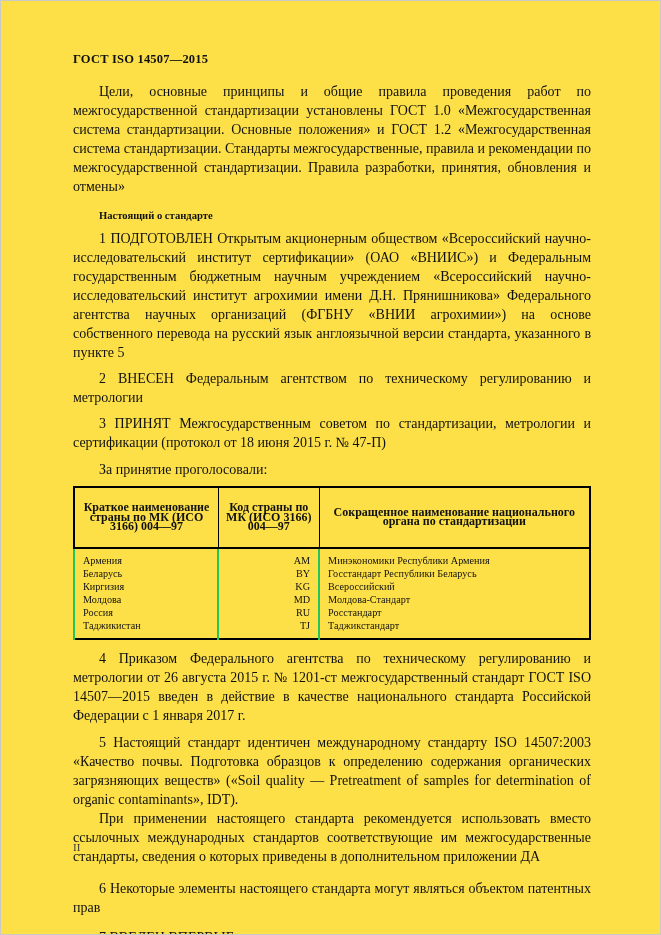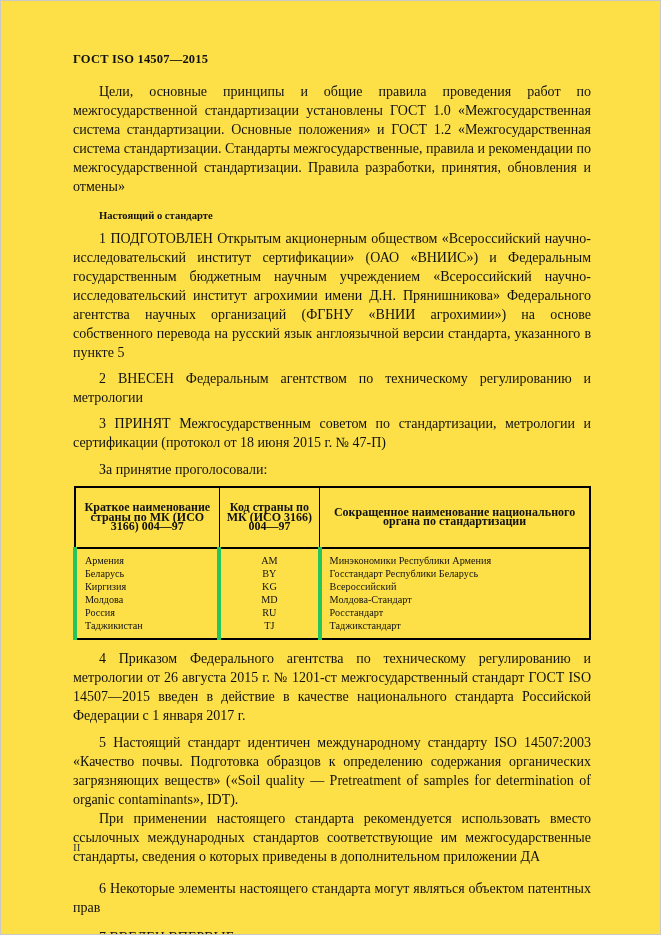--- a/index.html
+++ b/index.html
@@ -65,26 +65,26 @@
     padding: 15px 6px;
     border-left: 1px solid #000000;
     border-right: 1px solid #000000;
     border-bottom: 2px solid #000000;
   }
   table.vote td {
     font-size: 10.2px;
     line-height: 13px;
     vertical-align: top;
     padding: 0 8px;
-    border-left: 4px solid #22c55e;
+    border-left: 2px solid #22c55e;
     border-right: 1px solid #000000;
   }
   table.vote tbody tr:first-child td { padding-top: 5px; }
   table.vote tbody tr:last-child td  { padding-bottom: 6px; }
-  table.vote td.code { text-align: center; }
+  table.vote td.code { text-align: right; }
   .page-number {
     position: absolute;
     left: 72px;
     top: 840px;
     font-size: 11px;
     line-height: 12px;
     color: #3c3c3c;
   }
 </style>
 </head>

